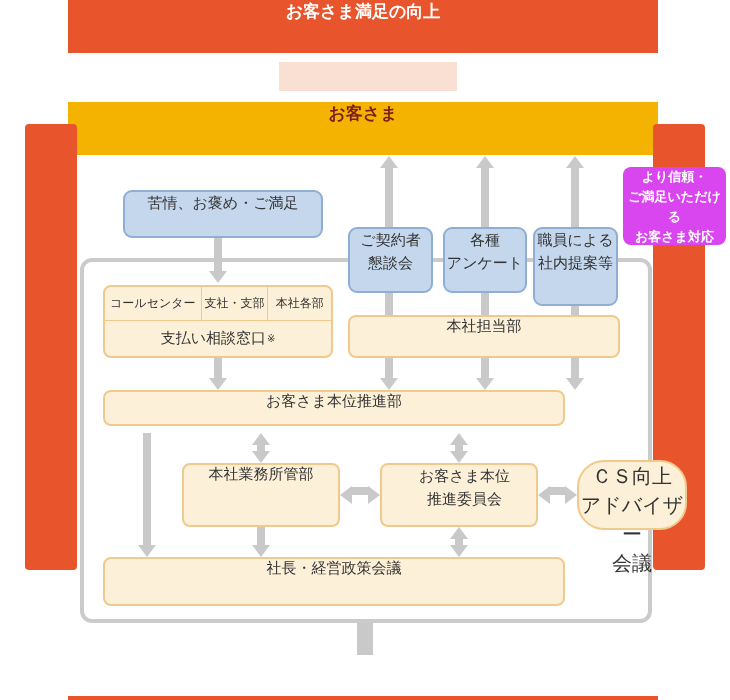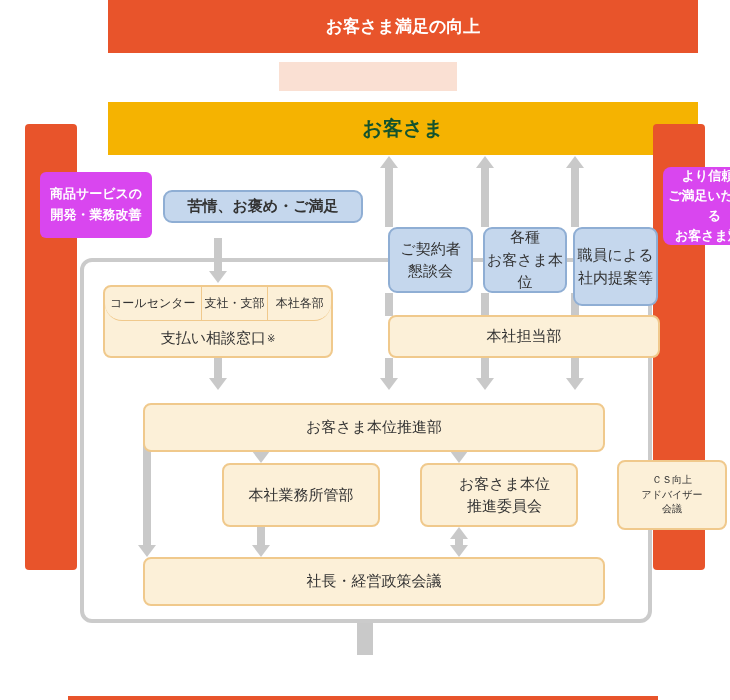--- a/index.html
+++ b/index.html
@@ -2,39 +2,39 @@
 <html><head>
 <meta charset="utf-8">
 <style>
   html,body{margin:0;padding:0;background:#ffffff;}
   .canvas{
     position:relative;width:730px;height:700px;overflow:hidden;
     font-family:"Liberation Sans","DejaVu Sans",sans-serif;
     color:#333333;
   }
   .abs{position:absolute;}
-  .center{display:flex;align-items:center;justify-content:center;text-align:center;margin-left:40px;}
+  .center{display:flex;align-items:flex-start;justify-content:center;text-align:center;}
   .pre{white-space:pre-line;}
   .banner-top{background:#E8542B;color:#ffffff;font-weight:bold;font-size:17px;z-index:2;}
-  .banner-yellow{background:#F5B301;color:#14532d;font-weight:bold;font-size:20px;z-index:2;}
+  .banner-yellow{background:#F5B301;color:#7f1d1d;font-weight:bold;font-size:17px;z-index:2;}
   .pink{background:#FAE0D3;z-index:1;}
   .stem{background:#E8542B;border-radius:4px;z-index:3;}
   .side-label{background:#d946ef;color:#ffffff;font-weight:bold;font-size:13px;line-height:1.6;z-index:4;}
   .blue-box{background:#C5D7ED;border:2px solid #8FAED4;border-radius:9px;font-size:15px;line-height:1.5;z-index:5;box-sizing:border-box;}
   .cream{background:#FCF0D8;border:2px solid #F0C98C;border-radius:8px;font-size:15px;z-index:5;box-sizing:border-box;}
   .container-box{background:#ffffff;border:4px solid #CBCBCB;border-radius:12px;z-index:2;box-sizing:border-box;}
   .shaft-v{position:absolute;width:8px;background:#C9C9C9;z-index:4;}
   .shaft-h{position:absolute;height:8px;background:#C9C9C9;z-index:4;}
   .tri{position:absolute;width:0;height:0;z-index:4;}
   .tri.up{border-left:9px solid transparent;border-right:9px solid transparent;border-bottom:12px solid #C9C9C9;}
   .tri.down{border-left:9px solid transparent;border-right:9px solid transparent;border-top:12px solid #C9C9C9;}
   .tri.lf{border-top:9px solid transparent;border-bottom:9px solid transparent;border-right:12px solid #C9C9C9;}
   .tri.rt{border-top:9px solid transparent;border-bottom:9px solid transparent;border-left:12px solid #C9C9C9;}
   .tbl{display:flex;flex-direction:column;padding:0;overflow:hidden;}
-  .tbl-head{display:flex;flex:1;border-bottom:1.5px solid #F0C98C;border-radius:17px;}
+  .tbl-head{display:flex;flex:1;border-bottom:1.5px solid #F0C98C;}
   .tbl-cell{flex:1;display:flex;align-items:center;justify-content:center;font-size:12px;}
   .tbl-cell + .tbl-cell{border-left:1.5px solid #F0C98C;}
   .tbl-body{flex:1.05;display:flex;align-items:center;justify-content:center;font-size:15px;}
   .note{font-size:10px;vertical-align:super;margin-left:1px;}
 </style>
 </head>
 <body>
 
 <div class="canvas">
 
@@ -44,34 +44,32 @@
 
   <div class="abs pink" style="left:279px;top:62px;width:178px;height:29px;"></div>
 
   <div class="abs center banner-yellow" style="left:68px;top:102px;width:590px;height:53px;">
       <span>お客さま</span>
     </div>
 
   <div class="abs stem" style="left:25px;top:124px;width:52px;height:446px;"></div>
   <div class="abs stem" style="left:653px;top:124px;width:52px;height:446px;"></div>
 
-  <div class="abs center side-label pre" style="left:0;top:172px;width:112px;height:66px;border-radius:6px;"><span class="pre">商品サービスの
-開発・業務改善</span></div>
   <div class="abs center side-label pre" style="left:623px;top:167px;width:103px;height:78px;border-radius:8px;line-height:1.55;"><span class="pre">より信頼・
 ご満足いただける
 お客さま対応</span></div>
 
-  <div class="abs center blue-box" style="left:123px;top:190px;width:200px;height:33px;font-weight:bold;">
+  <div class="abs center blue-box" style="left:123px;top:190px;width:200px;height:48px;">
       <span>苦情、お褒め・ご満足</span>
     </div>
 
   <div class="abs center blue-box pre" style="left:348px;top:227px;width:85px;height:66px;"><span class="pre">ご契約者
 懇談会</span></div>
   <div class="abs center blue-box pre" style="left:443px;top:227px;width:84px;height:66px;"><span class="pre">各種
-お客さま本位</span></div>
+アンケート</span></div>
   <div class="abs center blue-box pre" style="left:533px;top:227px;width:85px;height:79px;"><span class="pre">職員による
 社内提案等</span></div>
 
   <div class="abs container-box" style="left:80px;top:258px;width:572px;height:365px;"></div>
 
   <div class="abs cream tbl" style="left:103px;top:285px;width:230px;height:73px;">
     <div class="tbl-head">
       <div class="tbl-cell" style="flex:1.45;">コールセンター</div>
       <div class="tbl-cell">支社・支部</div>
       <div class="tbl-cell" style="flex:0.95;">本社各部</div>
@@ -79,30 +77,30 @@
     <div class="tbl-body">
       <span>支払い相談窓口</span>
         <span class="note">※</span>
     </div>
   </div>
 
   <div class="abs center cream" style="left:348px;top:315px;width:272px;height:43px;">
       <span>本社担当部</span>
     </div>
 
-  <div class="abs center cream" style="left:103px;top:403px;width:462px;height:49px;">
+  <div class="abs center cream" style="left:103px;top:390px;width:462px;height:36px;">
       <span>お客さま本位推進部</span>
     </div>
 
   <div class="abs center cream" style="left:182px;top:463px;width:158px;height:64px;">
       <span>本社業務所管部</span>
     </div>
   <div class="abs center cream pre" style="left:380px;top:463px;width:158px;height:64px;line-height:1.5;padding-left:11px;"><span class="pre">お客さま本位
 推進委員会</span></div>
-  <div class="abs center cream pre" style="left:577px;top:460px;width:110px;height:70px;font-size:10px;line-height:1.45;z-index:6;"><span class="pre">ＣＳ向上
+  <div class="abs center cream pre" style="left:577px;top:460px;width:110px;height:70px;font-size:20px;line-height:1.45;z-index:6;border-radius:27px;"><span class="pre">ＣＳ向上
 アドバイザー
 会議</span></div>
 
   <div class="abs center cream" style="left:103px;top:557px;width:462px;height:49px;">
       <span>社長・経営政策会議</span>
     </div>
 
 
   <div class="abs" style="left:68px;top:696px;width:590px;height:4px;background:#E8542B;"></div>
 

